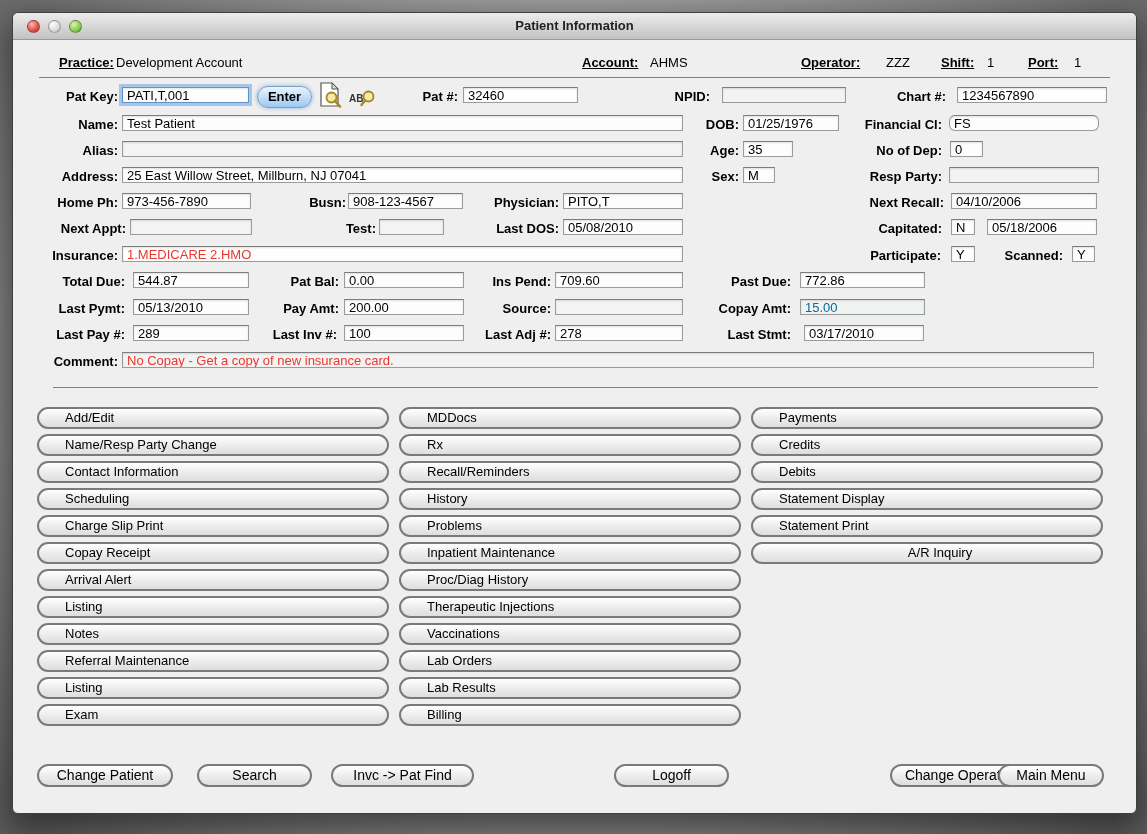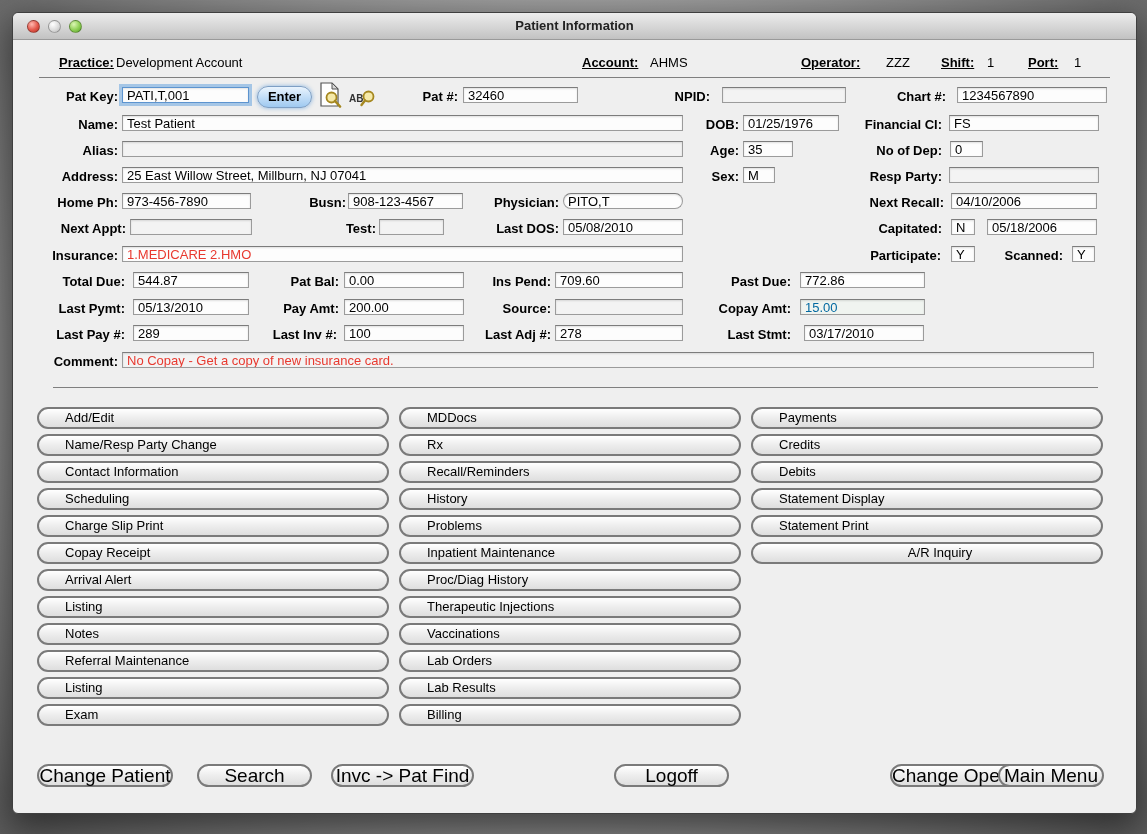--- a/index.html
+++ b/index.html
@@ -50,21 +50,21 @@
     position:absolute;height:22px;box-sizing:border-box;
     border:2px solid #7a7a7a;border-radius:12px;
     background:linear-gradient(#ffffff,#ededed 50%,#dedede);
     font-size:13px;color:#000;line-height:18px;text-align:left;padding:0 0 0 26px;
     white-space:nowrap;cursor:default;
   }
   .fbtn{
     position:absolute;height:23px;box-sizing:border-box;top:751px;
     border:2px solid #7a7a7a;border-radius:12px;
     background:linear-gradient(#ffffff,#ededed 50%,#dedede);
-    font-size:19px;color:#000;line-height:19px;text-align:center;padding:0;
+    font-size:14px;color:#000;line-height:19px;text-align:center;padding:0;
     white-space:nowrap;cursor:default;
   }
   .icon{position:absolute;cursor:default;}
 </style>
 </head>
 <body>
 
 <div class="window">
 
   <div class="titlebar">
@@ -110,42 +110,42 @@
   <span class="lbl" style="left:620px;top:74px;width:77px;">NPID:</span>
   <input class="field graybg" style="left: 709px; top: 74px; width: 124px;" value="">
   <span class="lbl" style="left:850px;top:74px;width:83px;">Chart #:</span>
   <input class="field" style="left: 944px; top: 74px; width: 150px;" value="1234567890">
 
   <span class="lbl" style="left:8px;top:102px;width:97px;">Name:</span>
   <input class="field" style="left: 109px; top: 102px; width: 561px;" value="Test Patient">
   <span class="lbl" style="left:656px;top:102px;width:70px;">DOB:</span>
   <input class="field" style="left: 730px; top: 102px; width: 96px;" value="01/25/1976">
   <span class="lbl" style="left:830px;top:102px;width:99px;">Financial Cl:</span>
-  <input class="field" style="left: 936px; top: 102px; width: 150px;" value="FS">
+  <input class="field" style="left: 936px; top: 102px; width: 150px; border-radius: 6px;" value="FS">
 
   <span class="lbl" style="left:8px;top:128px;width:97px;">Alias:</span>
   <input class="field graybg" style="left: 109px; top: 128px; width: 561px;" value="">
   <span class="lbl" style="left:666px;top:128px;width:60px;">Age:</span>
   <input class="field" style="left: 730px; top: 128px; width: 50px;" value="35">
   <span class="lbl" style="left:830px;top:128px;width:99px;">No of Dep:</span>
   <input class="field" style="left: 937px; top: 128px; width: 33px;" value="0">
 
   <span class="lbl" style="left:8px;top:154px;width:97px;">Address:</span>
   <input class="field" style="left: 109px; top: 154px; width: 561px;" value="25 East Willow Street, Millburn, NJ 07041">
   <span class="lbl" style="left:666px;top:154px;width:60px;">Sex:</span>
   <input class="field" style="left: 730px; top: 154px; width: 32px;" value="M">
   <span class="lbl" style="left:820px;top:154px;width:109px;">Resp Party:</span>
   <input class="field graybg" style="left: 936px; top: 154px; width: 150px;" value="">
 
   <span class="lbl" style="left:8px;top:180px;width:97px;">Home Ph:</span>
   <input class="field" style="left: 109px; top: 180px; width: 129px;" value="973-456-7890">
   <span class="lbl" style="left:263px;top:180px;width:70px;">Busn:</span>
   <input class="field" style="left: 335px; top: 180px; width: 115px;" value="908-123-4567">
   <span class="lbl" style="left:456px;top:180px;width:90px;">Physician:</span>
-  <input class="field" style="left: 550px; top: 180px; width: 120px; border-radius: 9px;" value="PITO,T">
+  <input class="field" style="left: 550px; top: 180px; width: 120px;" value="PITO,T">
   <span class="lbl" style="left:820px;top:180px;width:111px;">Next Recall:</span>
   <input class="field" style="left: 938px; top: 180px; width: 146px;" value="04/10/2006">
 
   <span class="lbl" style="left:8px;top:206px;width:105px;">Next Appt:</span>
   <input class="field graybg" style="left: 117px; top: 206px; width: 122px;" value="">
   <span class="lbl" style="left:292px;top:206px;width:71px;">Test:</span>
   <input class="field graybg" style="left: 366px; top: 206px; width: 65px;" value="">
   <span class="lbl" style="left:456px;top:206px;width:90px;">Last DOS:</span>
   <input class="field" style="left: 550px; top: 206px; width: 120px;" value="05/08/2010">
   <span class="lbl" style="left:820px;top:206px;width:109px;">Capitated:</span>

